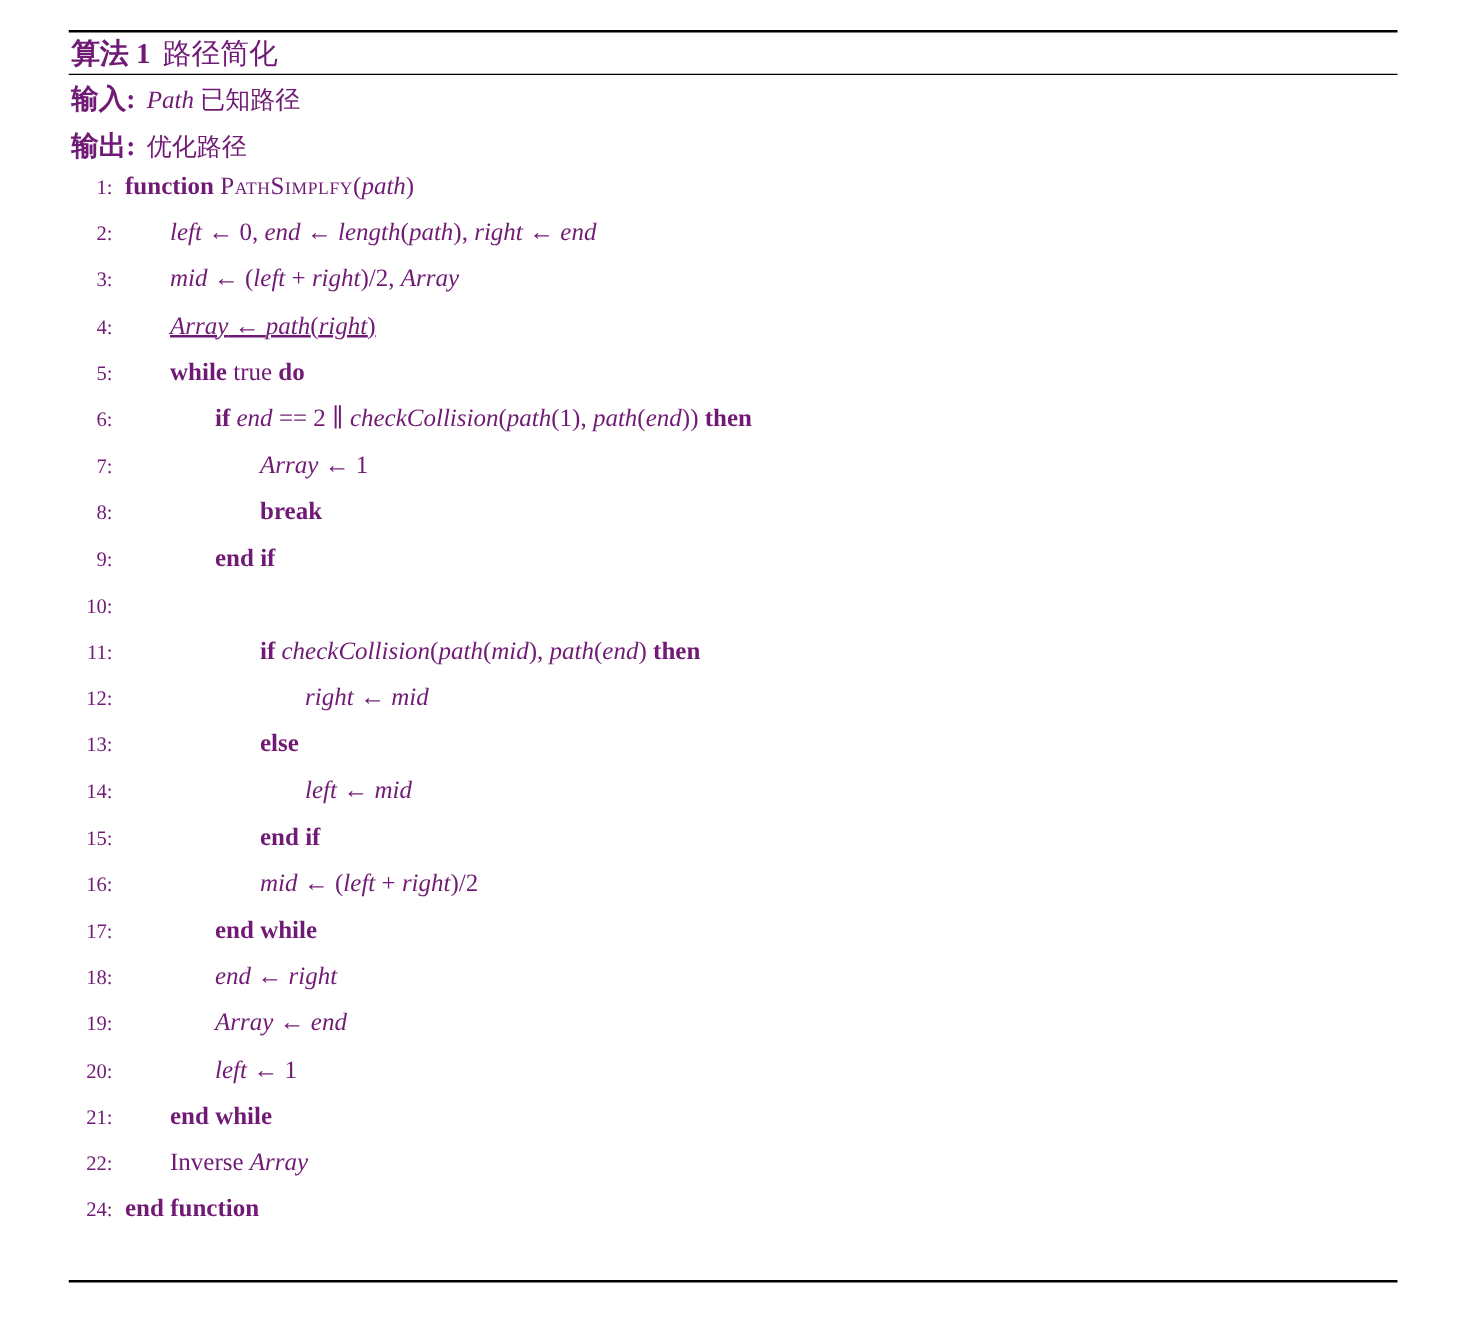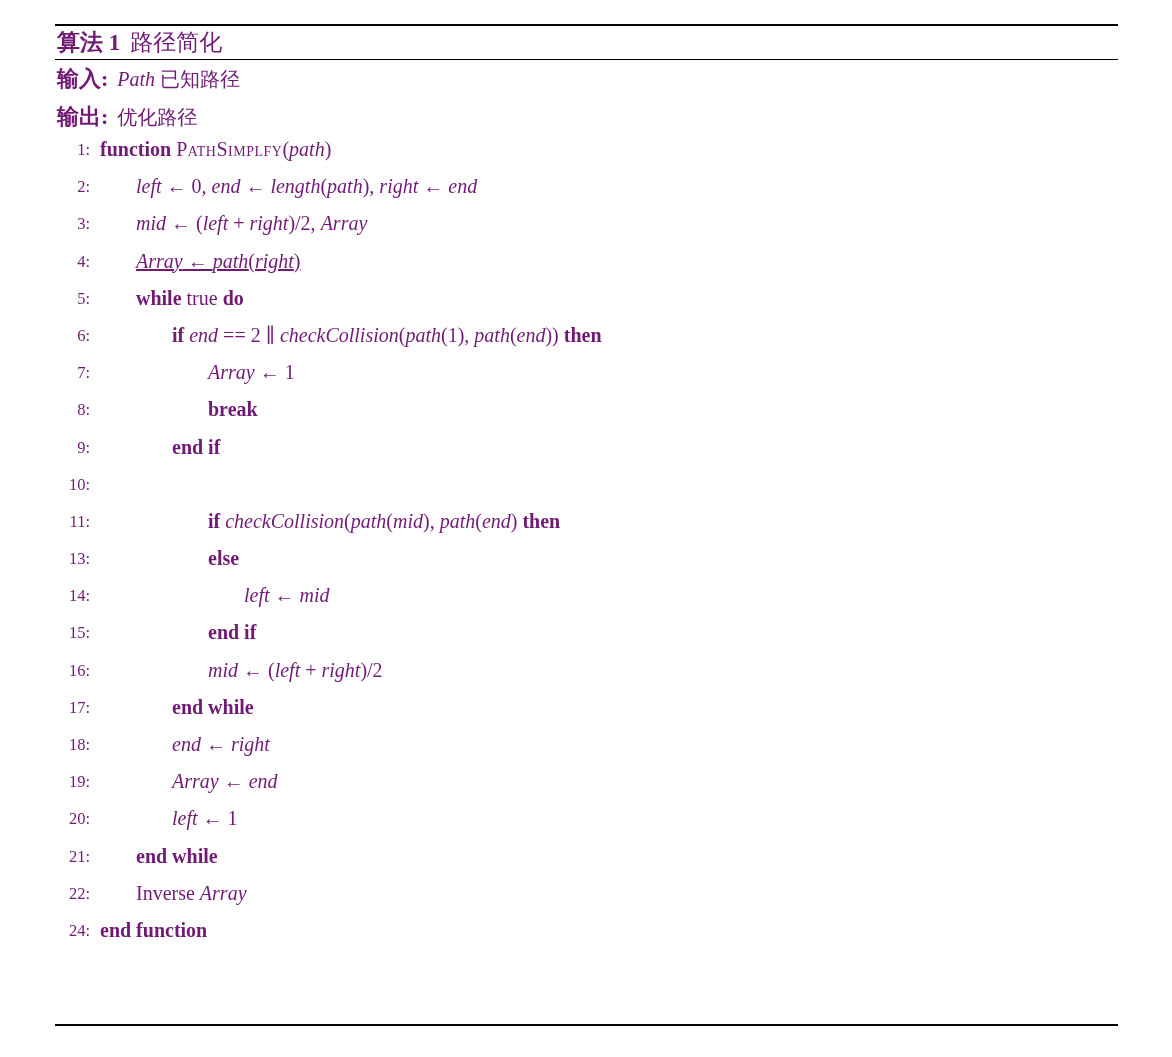--- a/index.html
+++ b/index.html
@@ -141,20 +141,24 @@
         <span class="code" style="padding-left: 82px;"><span class="seg-k">end if</span></span>
       </div>
       <div class="line">
         <span class="num">10:</span>
       </div>
       <div class="line">
         <span class="num">11:</span>
         <span class="code" style="padding-left: 118px;"><span class="seg-k">if </span><span class="seg-m">checkCollision</span><span class="seg-r">(</span><span class="seg-m">path</span><span class="seg-r">(</span><span class="seg-m">mid</span><span class="seg-r">), </span><span class="seg-m">path</span><span class="seg-r">(</span><span class="seg-m">end</span><span class="seg-r">) </span><span class="seg-k">then</span></span>
       </div>
       <div class="line">
+        <span class="num">12:</span>
+        <span class="code" style="padding-left: 154px;"><span class="seg-m">right</span><span class="seg-r"> ← </span><span class="seg-m">mid</span></span>
+      </div>
+      <div class="line">
         <span class="num">13:</span>
         <span class="code" style="padding-left: 118px;"><span class="seg-k">else</span></span>
       </div>
       <div class="line">
         <span class="num">14:</span>
         <span class="code" style="padding-left: 154px;"><span class="seg-m">left</span><span class="seg-r"> ← </span><span class="seg-m">mid</span></span>
       </div>
       <div class="line">
         <span class="num">15:</span>
         <span class="code" style="padding-left: 118px;"><span class="seg-k">end if</span></span>

